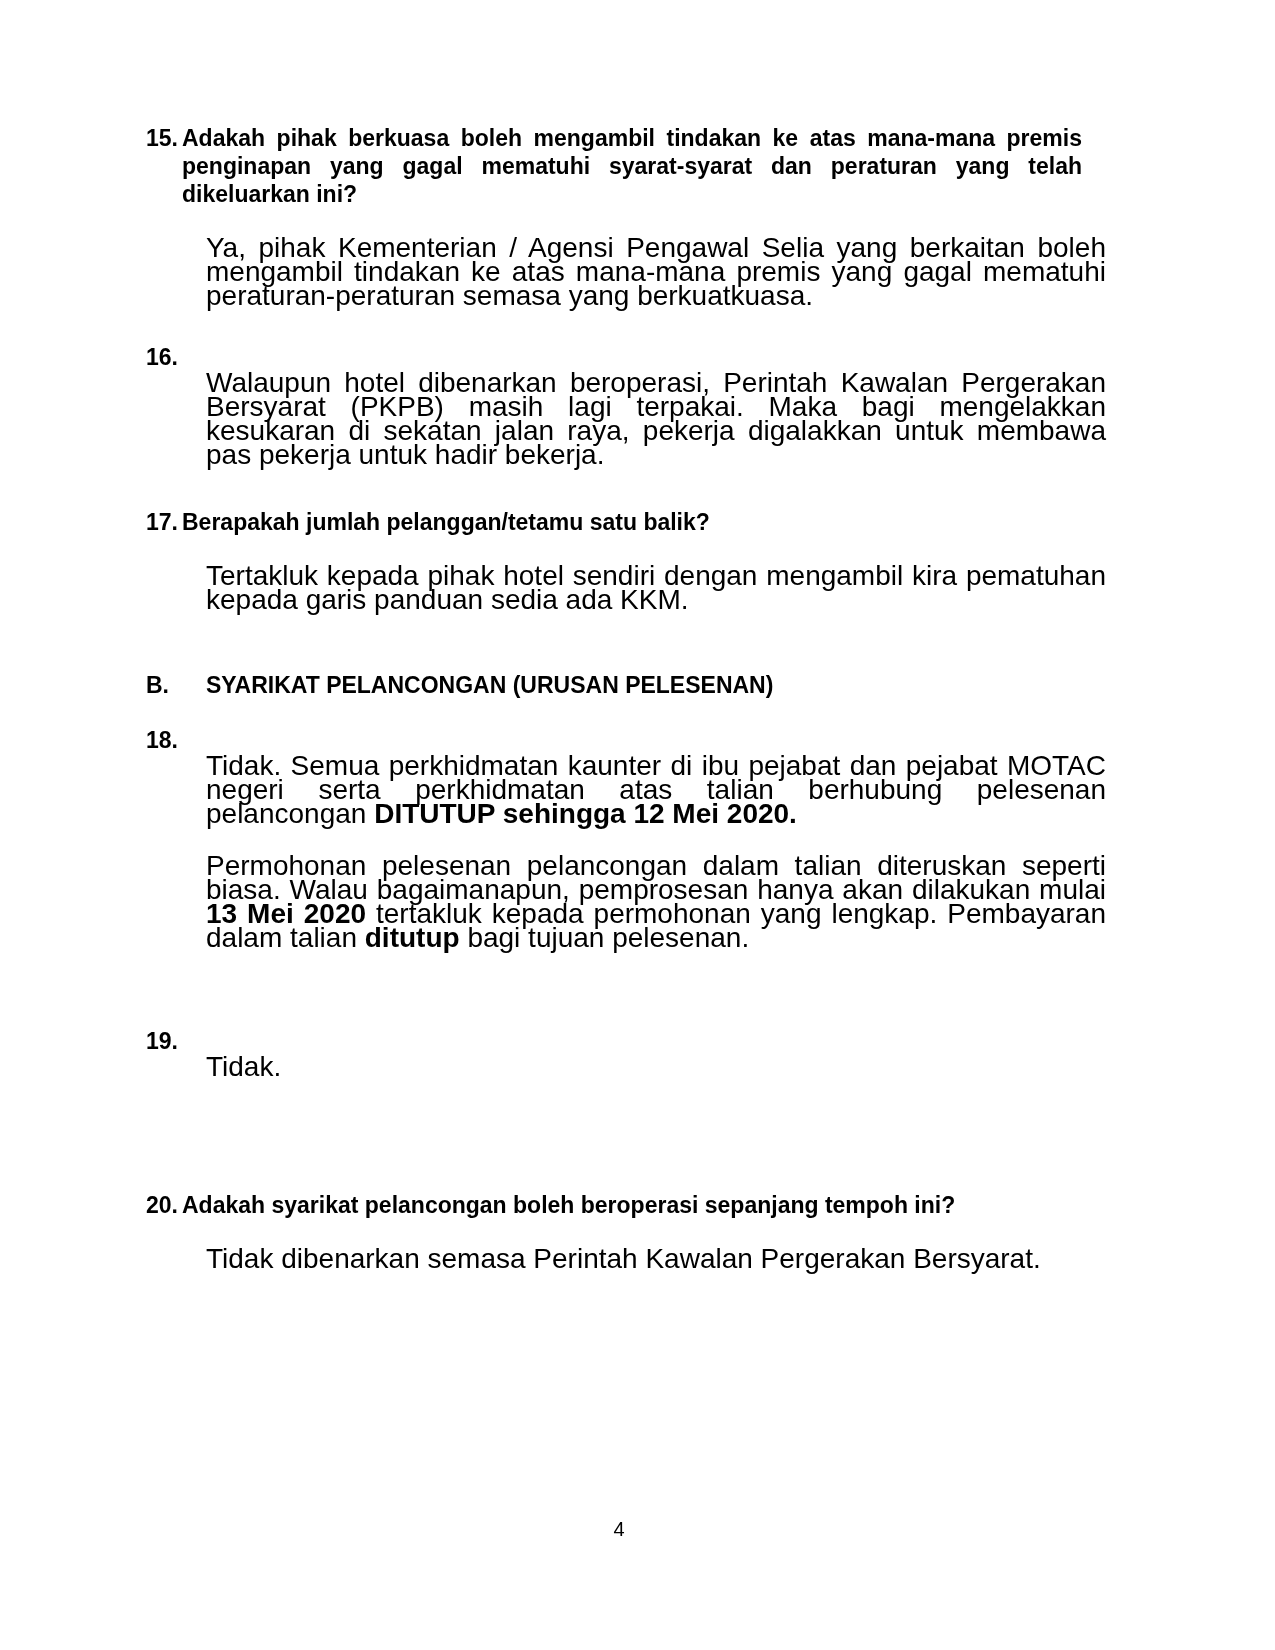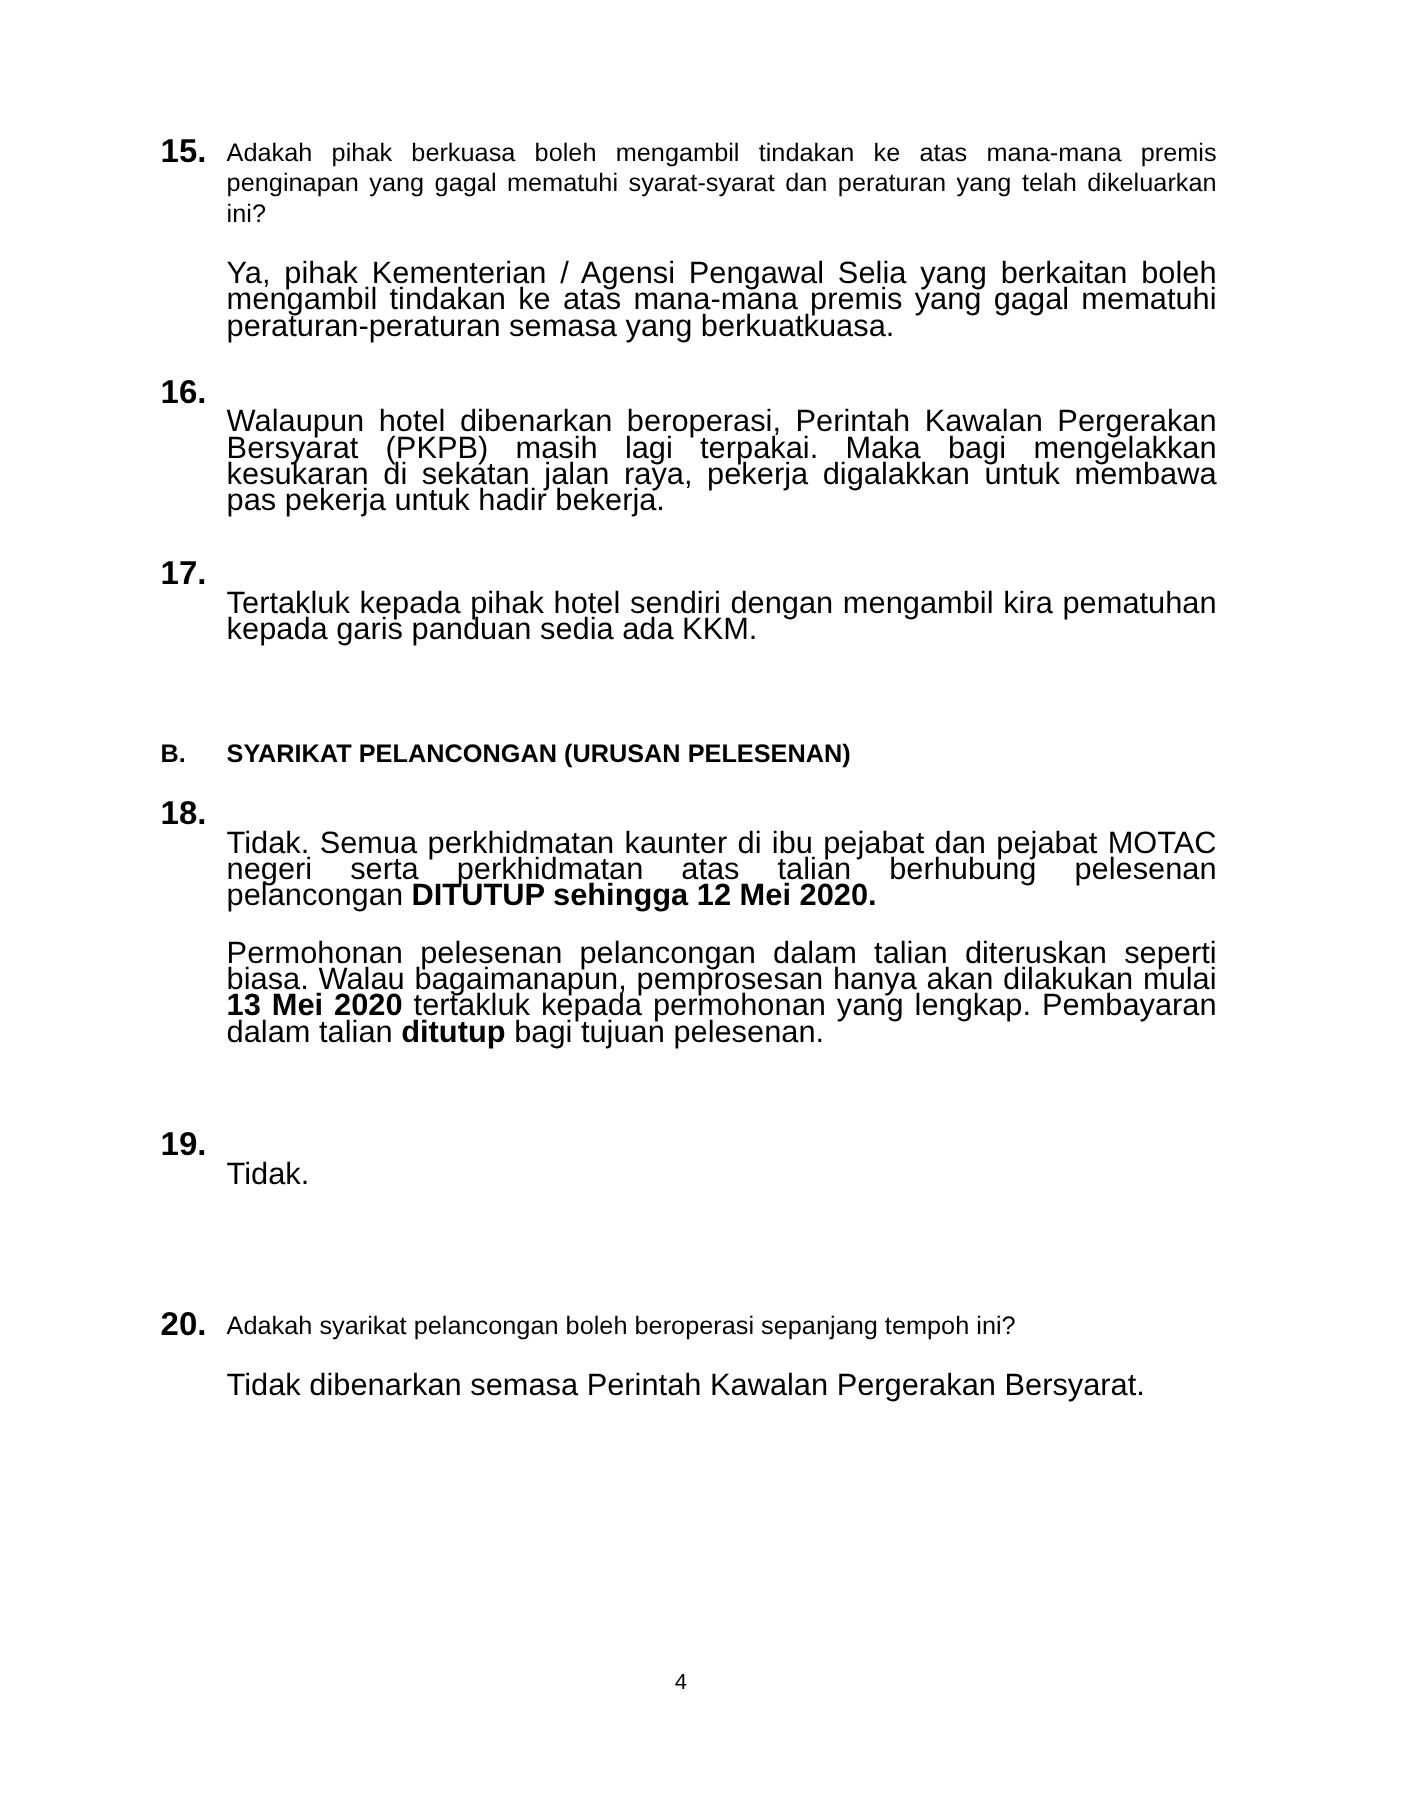--- a/index.html
+++ b/index.html
@@ -1,20 +1,20 @@
 <!DOCTYPE html>
 <html><head>
 <meta charset="utf-8">
 <style>
   html, body { margin: 0; padding: 0; background: #ffffff; }
   body { width: 1275px; height: 1650px; position: relative; font-family: "Liberation Sans", sans-serif; color: #000; }
   .page { position: absolute; left: 0; top: 0; width: 1275px; height: 1650px; }
   .item { position: absolute; left: 146px; width: 960px; }
-  .num { position: absolute; left: 0; top: 0; font-weight: bold; font-size: 30px; line-height: 28px; }
-  .q { margin-left: 60px; width: 900px; font-weight: normal; font-size: 23px; line-height: 28px; text-align: justify; }
+  .num { position: absolute; left: 0; top: 0; font-weight: bold; font-size: 23px; line-height: 28px; }
+  .q { margin-left: 36px; width: 900px; font-weight: bold; font-size: 23px; line-height: 28px; text-align: justify; }
   .a { margin-left: 60px; width: 900px; font-size: 28px; line-height: 24px; text-align: justify; margin-top: 28px; }
   .sec { position: absolute; left: 146px; top: 700px; font-size: 23px; line-height: 28px; font-weight: bold; }
   .sec .title { position: absolute; left: 60px; top: 0; white-space: nowrap; }
   .pageno { position: absolute; left: 0; width: 1238px; top: 1518px; text-align: center; font-size: 20px; }
   b { font-weight: bold; }
 </style>
 </head>
 <body>
 
 <div class="page">
@@ -25,20 +25,21 @@
     <div class="a">Ya, pihak Kementerian / Agensi Pengawal Selia yang berkaitan boleh mengambil tindakan ke atas mana-mana premis yang gagal mematuhi peraturan-peraturan semasa yang berkuatkuasa.</div>
   </div>
 
   <div class="item" style="top:343px">
     <div class="num">16.</div>
     <div class="a">Walaupun hotel dibenarkan beroperasi, Perintah Kawalan Pergerakan Bersyarat (PKPB) masih lagi terpakai. Maka bagi mengelakkan kesukaran di sekatan jalan raya, pekerja digalakkan untuk membawa pas pekerja untuk hadir bekerja.</div>
   </div>
 
   <div class="item" style="top:508px">
     <div class="num">17.</div>
+    <div class="q">Berapakah jumlah pelanggan/tetamu satu balik?</div>
     <div class="a">Tertakluk kepada pihak hotel sendiri dengan mengambil kira pematuhan kepada garis panduan sedia ada KKM.</div>
   </div>
 
   <div class="sec" style="top:671px">
     <span>B.</span>
     <span class="title">SYARIKAT PELANCONGAN (URUSAN PELESENAN)</span>
   </div>
 
   <div class="item" style="top:726px">
     <div class="num">18.</div>

